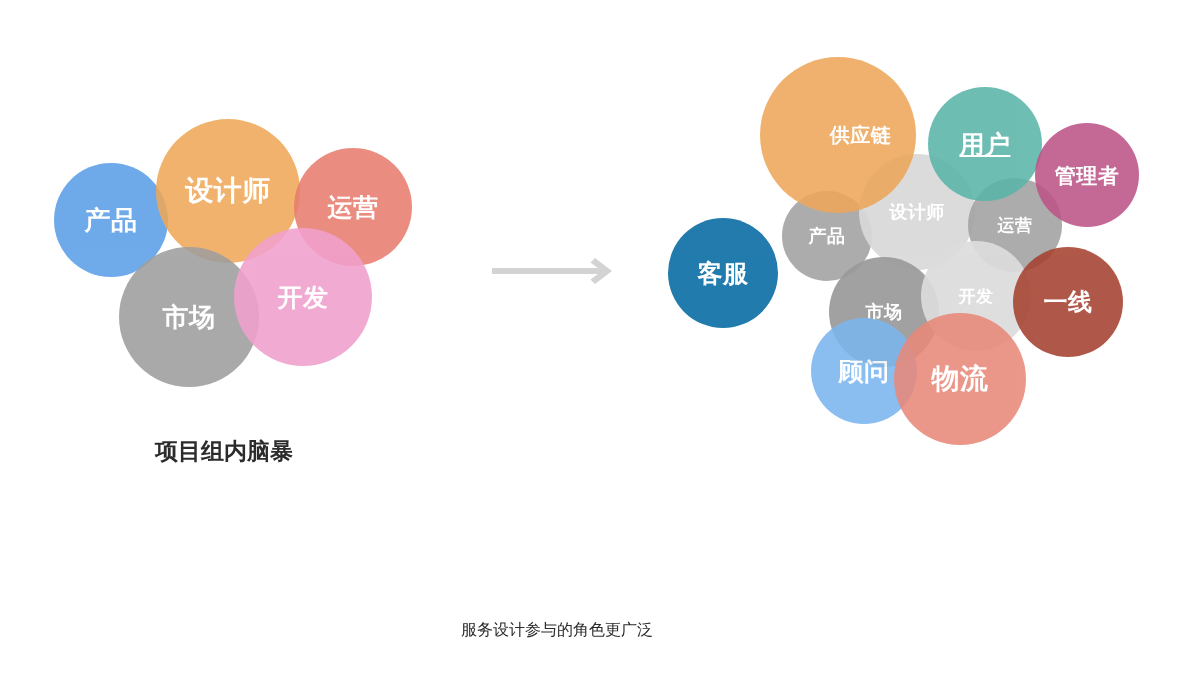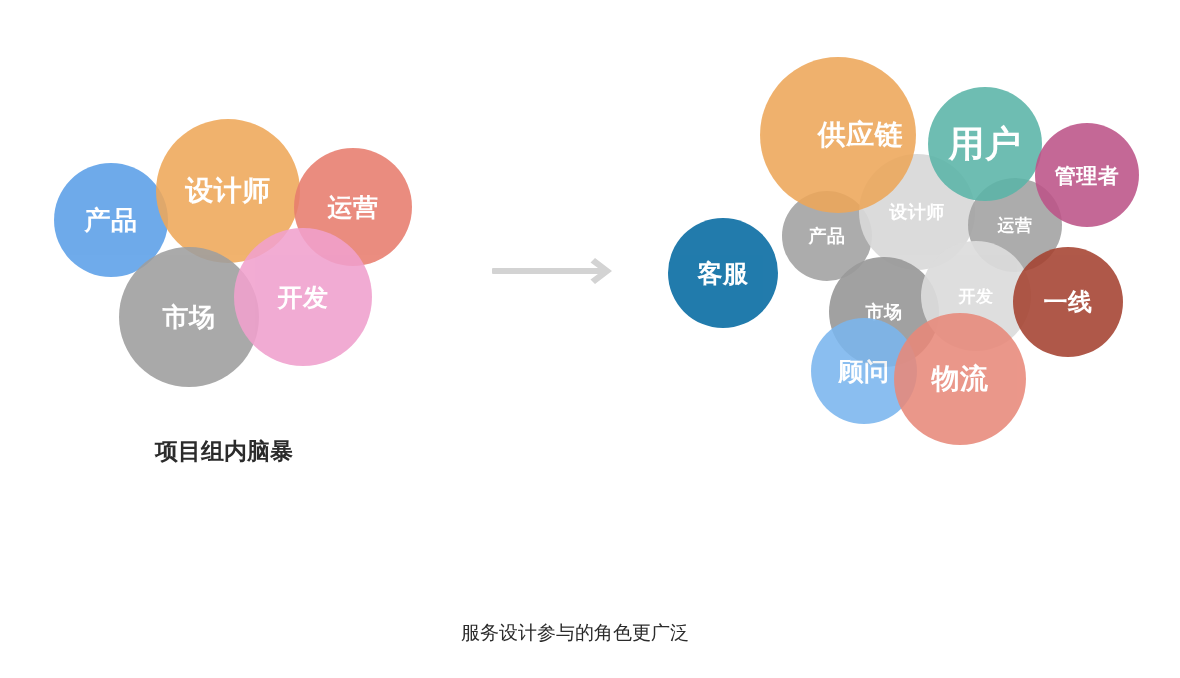--- a/index.html
+++ b/index.html
@@ -102,37 +102,37 @@
       <div class="bubble" style="left: 968px; top: 178px; width: 94px; height: 94px; background: rgb(165, 165, 165); opacity: 0.92;">
         <span style="font-size: 17px;">运营</span>
       </div>
       <div class="bubble" style="left: 829px; top: 257px; width: 110px; height: 110px; background: rgb(154, 154, 154); opacity: 0.92;">
         <span style="font-size: 18px;">市场</span>
       </div>
       <div class="bubble" style="left: 921px; top: 241px; width: 110px; height: 110px; background: rgb(220, 220, 220); opacity: 0.92;">
         <span style="font-size: 17px;">开发</span>
       </div>
       <div class="bubble" style="left: 760px; top: 57px; width: 156px; height: 156px; background: rgb(237, 167, 90); opacity: 0.88;">
-        <span style="font-size: 28px; margin-left: 45px;">供应链</span>
+        <span style="font-size: 20px; margin-left: 45px;">供应链</span>
       </div>
       <div class="bubble" style="left: 928px; top: 87px; width: 114px; height: 114px; background: rgb(91, 181, 168); opacity: 0.88;">
-        <span style="font-size: 36px;">用户</span>
+        <span style="font-size: 25px; text-decoration: underline;">用户</span>
       </div>
       <div class="bubble" style="left: 1035px; top: 123px; width: 104px; height: 104px; background: rgb(189, 84, 136); opacity: 0.88;">
         <span style="font-size: 21px;">管理者</span>
       </div>
       <div class="bubble" style="left: 668px; top: 218px; width: 110px; height: 110px; background: #0369a1; opacity: 0.88;">
         <span style="font-size: 25px;">客服</span>
       </div>
       <div class="bubble" style="left: 1013px; top: 247px; width: 110px; height: 110px; background: rgb(165, 66, 48); opacity: 0.88;">
         <span style="font-size: 24px; text-align: center;">一线</span>
       </div>
       <div class="bubble" style="left: 811px; top: 318px; width: 106px; height: 106px; background: rgb(123, 182, 238); opacity: 0.88;">
         <span style="font-size: 25px;">顾问</span>
       </div>
       <div class="bubble" style="left: 894px; top: 313px; width: 132px; height: 132px; background: rgb(232, 137, 122); opacity: 0.88;">
         <span style="font-size: 28px;">物流</span>
       </div>
     </div>
 
-  <div class="caption" id="bottom-caption" style="left:461px; top:620px; font-size:19px;">服务设计参与的角色更广泛</div>
+  <div class="caption" id="bottom-caption" style="left:461px; top:620px; font-size:16px;">服务设计参与的角色更广泛</div>
 
 </div>
 
 </body></html>

